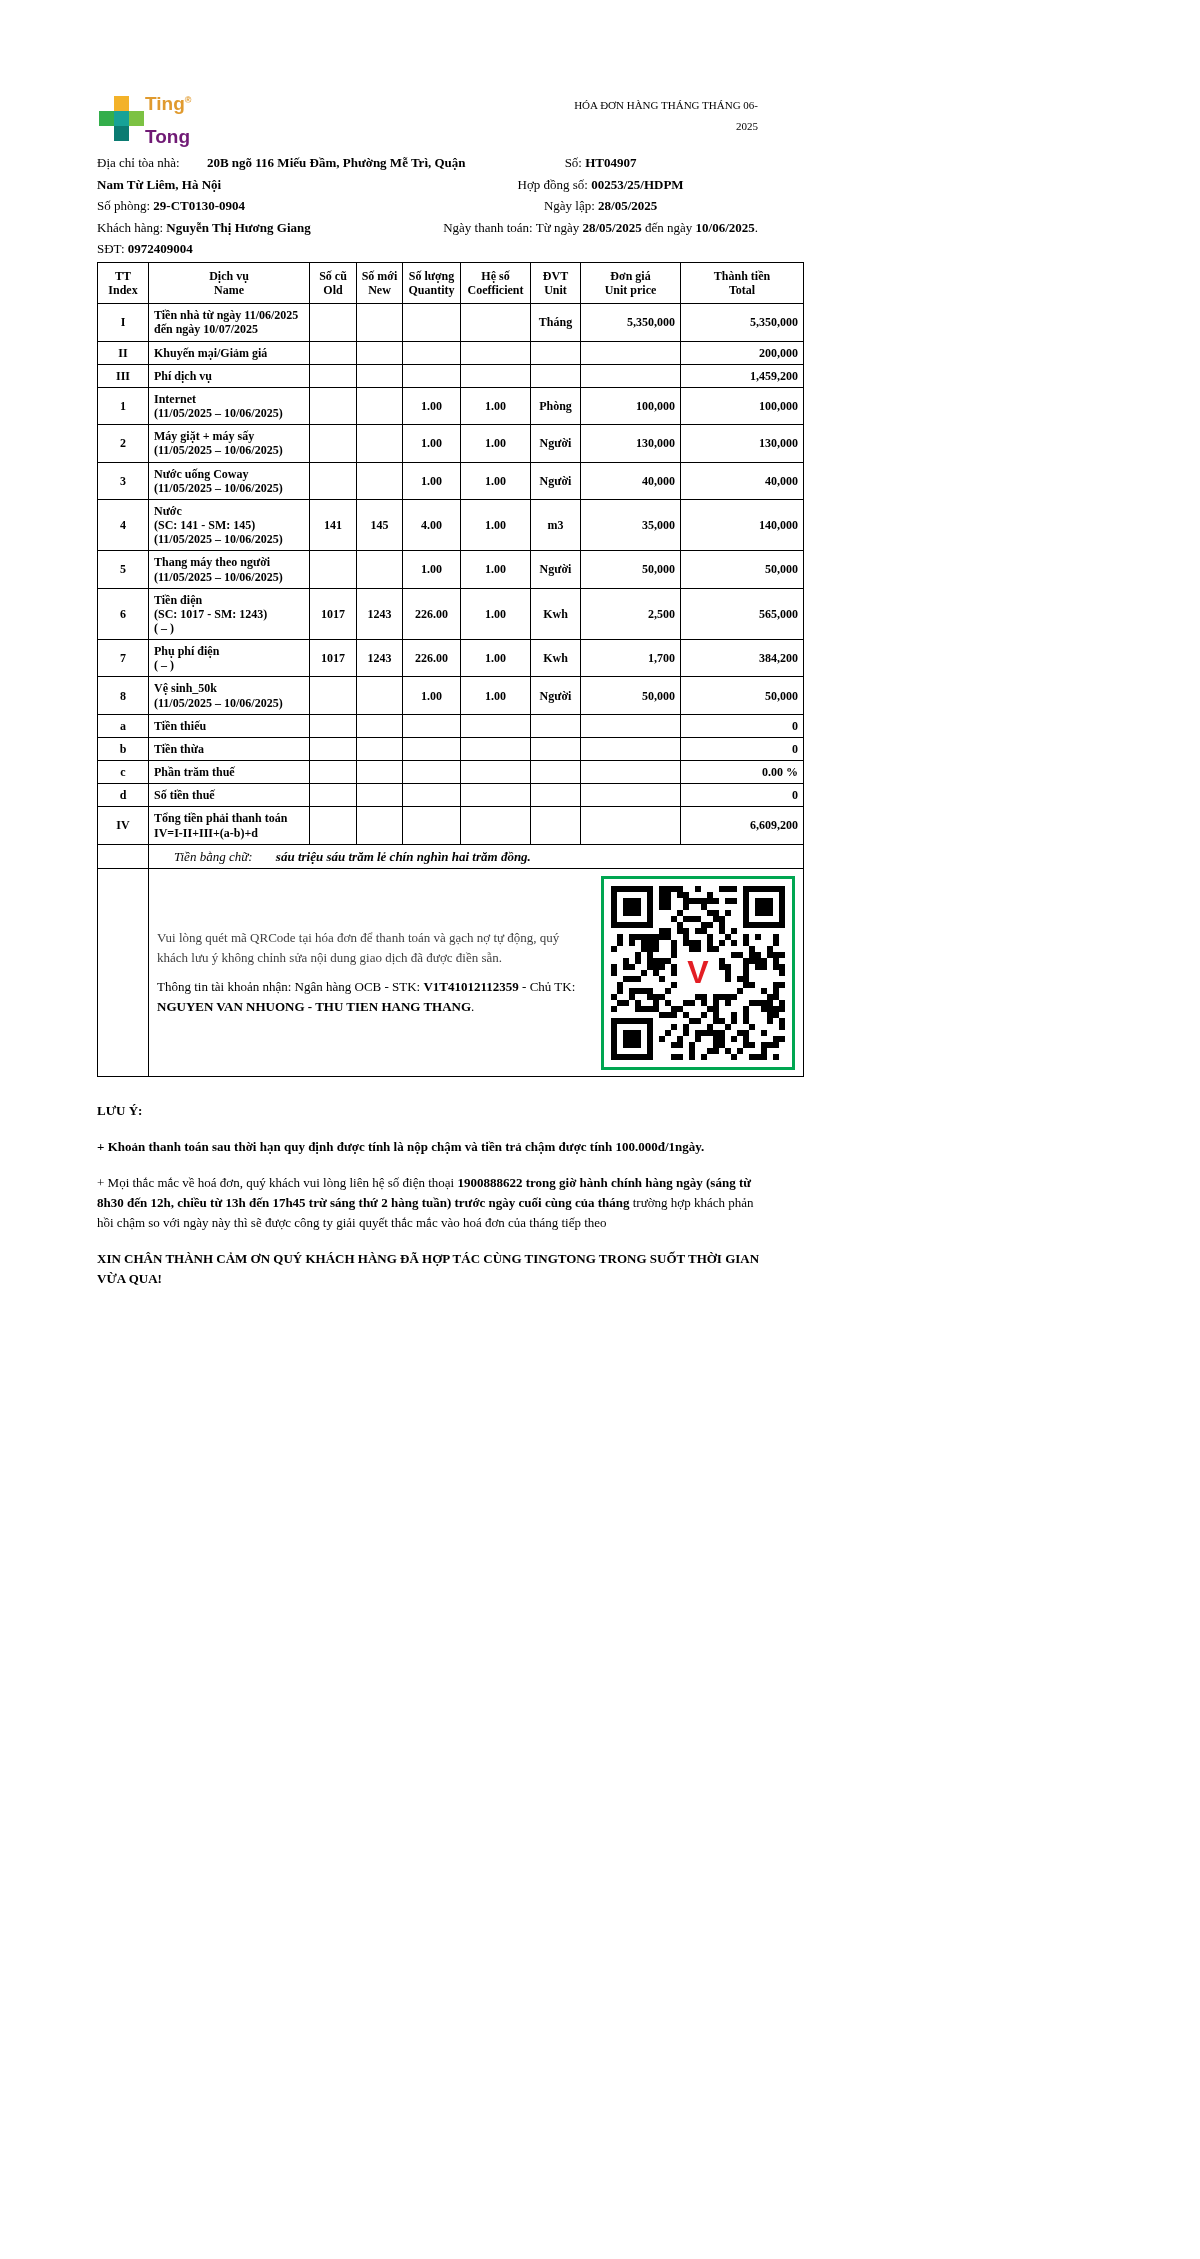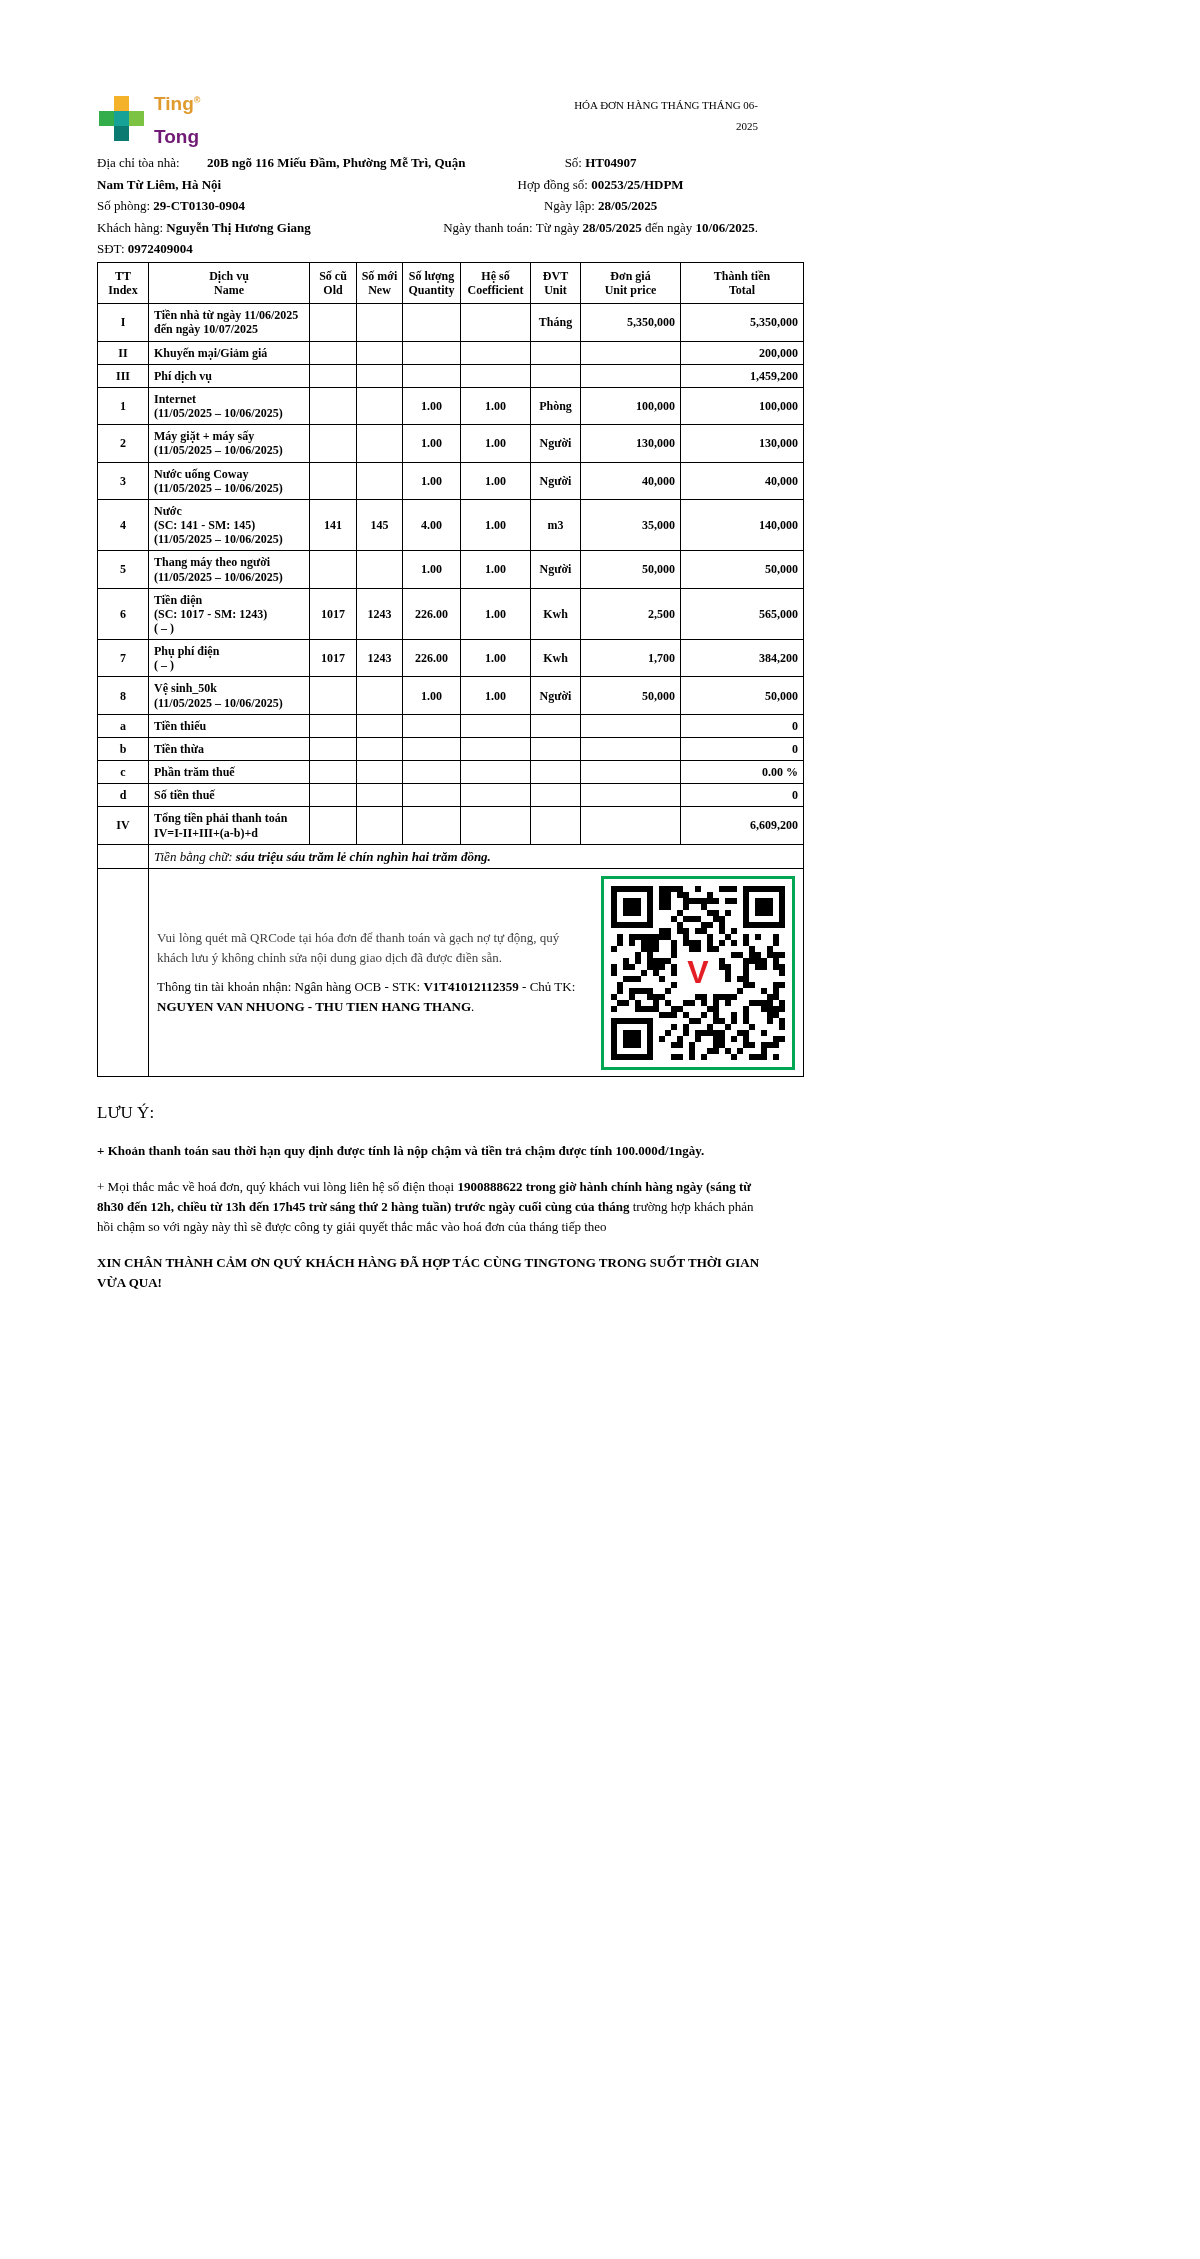--- a/index.html
+++ b/index.html
@@ -1,23 +1,23 @@
 <!DOCTYPE html>
 <html><head>
 <meta charset="utf-8">
 <style>
   * { box-sizing: border-box; margin: 0; padding: 0; }
   html, body { background: #ffffff; }
   body { width: 1200px; font-family: "Liberation Serif", serif; color: #000; }
   .page { position: relative; width: 1200px; height: 2259px; background: #fff; overflow: hidden; }
   .b { font-weight: bold; }
-  .it { font-style: italic; }
+  .it { font-style: italic; margin-left: 20px; }
 
   
-  .logo { position: absolute; left: 99px; top: 90px; display: flex; align-items: center; gap: 9px; }
+  .logo { position: absolute; left: 99px; top: 90px; display: flex; align-items: center; }
   .logo-icon { position: relative; width: 46px; height: 46px; }
   .logo-icon span { position: absolute; width: 15px; height: 15px; }
   .sq-top    { left: 15px; top: 0; }
   .sq-left   { left: 0;  top: 15px; }
   .sq-center { left: 15px; top: 15px; }
   .sq-right  { left: 30px; top: 15px; }
   .sq-bottom { left: 15px; top: 30px; }
   .logo-text { font-family: "Liberation Sans", sans-serif; font-weight: bold; font-size: 19px; line-height: 21px; }
   .logo-text sup { font-size: 9px; vertical-align: super; }
 
@@ -53,21 +53,21 @@
             border: 3px solid #00A651; background: #fff;
             display: flex; align-items: center; justify-content: center; }
   .qr-box svg { display: block; }
   .qr-logo { position: absolute; left: 50%; top: 50%; transform: translate(-50%, -50%);
              width: 42px; height: 42px; background: #fff;
              display: flex; align-items: center; justify-content: center;
              font-family: "Liberation Sans", sans-serif; font-weight: bold; font-size: 32px; }
 
   
   .footer { position: absolute; left: 97px; top: 1103px; width: 672px; font-size: 13px; }
-  .footer .f-head { font-weight: normal; margin-bottom: 18px; font-size: 17px; }
+  .footer .f-head { font-weight: bold; margin-bottom: 18px; font-size: 13px; }
   .footer p { margin: 0 0 16px 0; line-height: 20px; }
 </style>
 </head>
 <body>
 
 <div class="page">
 
   <div class="logo">
     <div class="logo-icon">
       <span class="sq-top" style="background: rgb(243, 178, 41);"></span>

